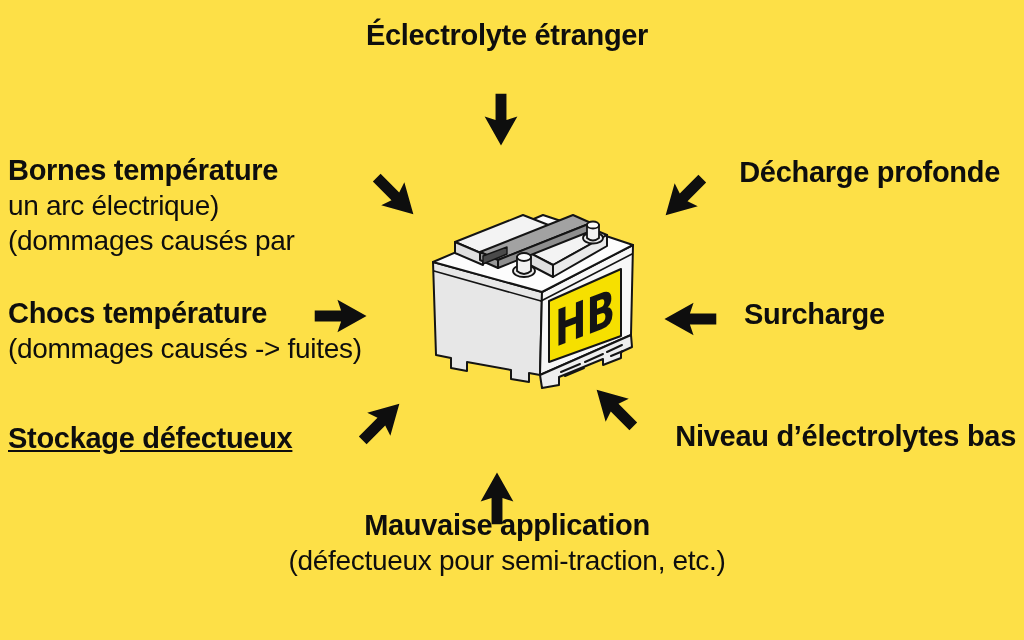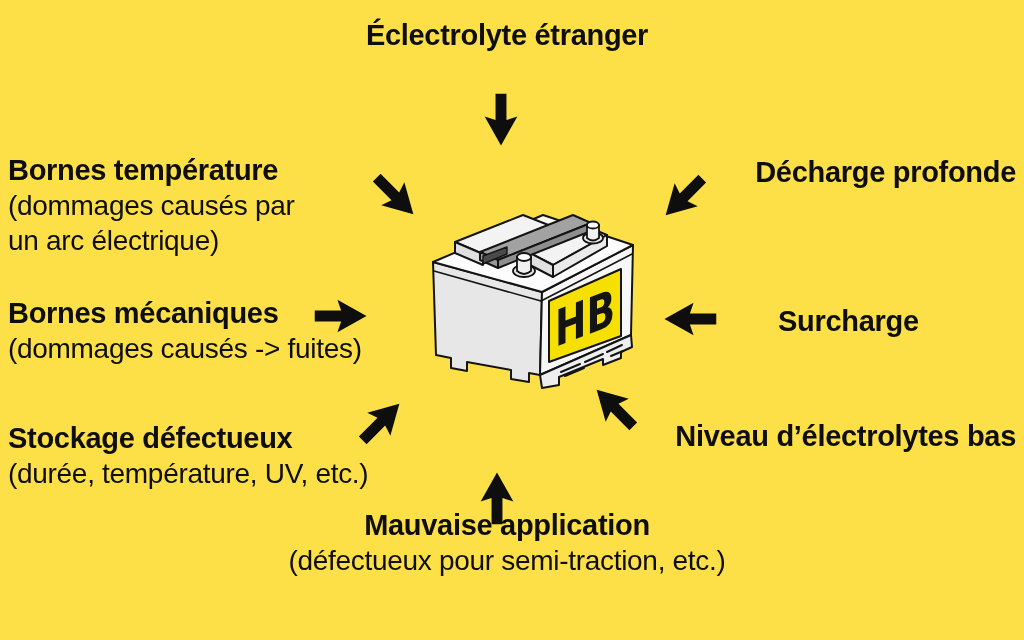--- a/index.html
+++ b/index.html
@@ -68,60 +68,59 @@
     <div class="title">Éclectrolyte étranger</div>
   </div>
   <div class="arrow rot-down" style="left:473px; top:101px;">
     <svg viewBox="0 0 60 44">
         <polygon points="0,16 29,16 25,4 57,22 25,40 29,28 0,28"></polygon>
       </svg>
   </div>
 
   <div class="label-block" style="left:8px; top:153px;">
     <div class="title">Bornes température</div>
+    <div class="subtitle">un arc électrique)</div>
     <div class="subtitle">(dommages causés par</div>
-    <div class="subtitle">un arc électrique)</div>
   </div>
   <div class="arrow rot-down-right" style="left:368px; top:177px;">
     <svg viewBox="0 0 60 44">
         <polygon points="0,16 29,16 25,4 57,22 25,40 29,28 0,28"></polygon>
       </svg>
   </div>
 
-  <div class="label-block align-right" style="right:8px; top:155px;margin-left:9px;">
+  <div class="label-block align-right" style="right:24px; top:155px;margin-left:9px;">
     <div class="title">Décharge profonde</div>
   </div>
   <div class="arrow rot-down-left" style="left:655px; top:178px;">
     <svg viewBox="0 0 60 44">
         <polygon points="0,16 29,16 25,4 57,22 25,40 29,28 0,28"></polygon>
       </svg>
   </div>
 
   <div class="label-block" style="left:8px; top:296px;">
-    <div class="title">Bornes mécaniques</div>
+    <div class="title">Chocs température</div>
     <div class="subtitle">(dommages causés -&gt; fuites)</div>
   </div>
   <div class="arrow rot-right" style="left:314px; top:296px;">
     <svg viewBox="0 0 60 44">
         <polygon points="0,16 29,16 25,4 57,22 25,40 29,28 0,28"></polygon>
       </svg>
   </div>
 
-  <div class="label-block" style="left:744px; top:304px;margin-left:34px;">
+  <div class="label-block" style="left:744px; top:297px;">
     <div class="title">Surcharge</div>
   </div>
   <div class="arrow rot-left" style="left:661px; top:299px;">
     <svg viewBox="0 0 60 44">
         <polygon points="0,16 29,16 25,4 57,22 25,40 29,28 0,28"></polygon>
       </svg>
   </div>
 
-  <div class="label-block" style="left:8px; top:421px;">
+  <div class="label-block" style="left:8px; top:421px;text-decoration:underline;">
     <div class="title">Stockage défectueux</div>
-    <div class="subtitle">(durée, température, UV, etc.)</div>
   </div>
   <div class="arrow rot-up-right" style="left:354px; top:401px;">
     <svg viewBox="0 0 60 44">
         <polygon points="0,16 29,16 25,4 57,22 25,40 29,28 0,28"></polygon>
       </svg>
   </div>
 
   <div class="label-block align-right" style="right:8px; top:419px;">
     <div class="title">Niveau d’électrolytes bas</div>
   </div>

